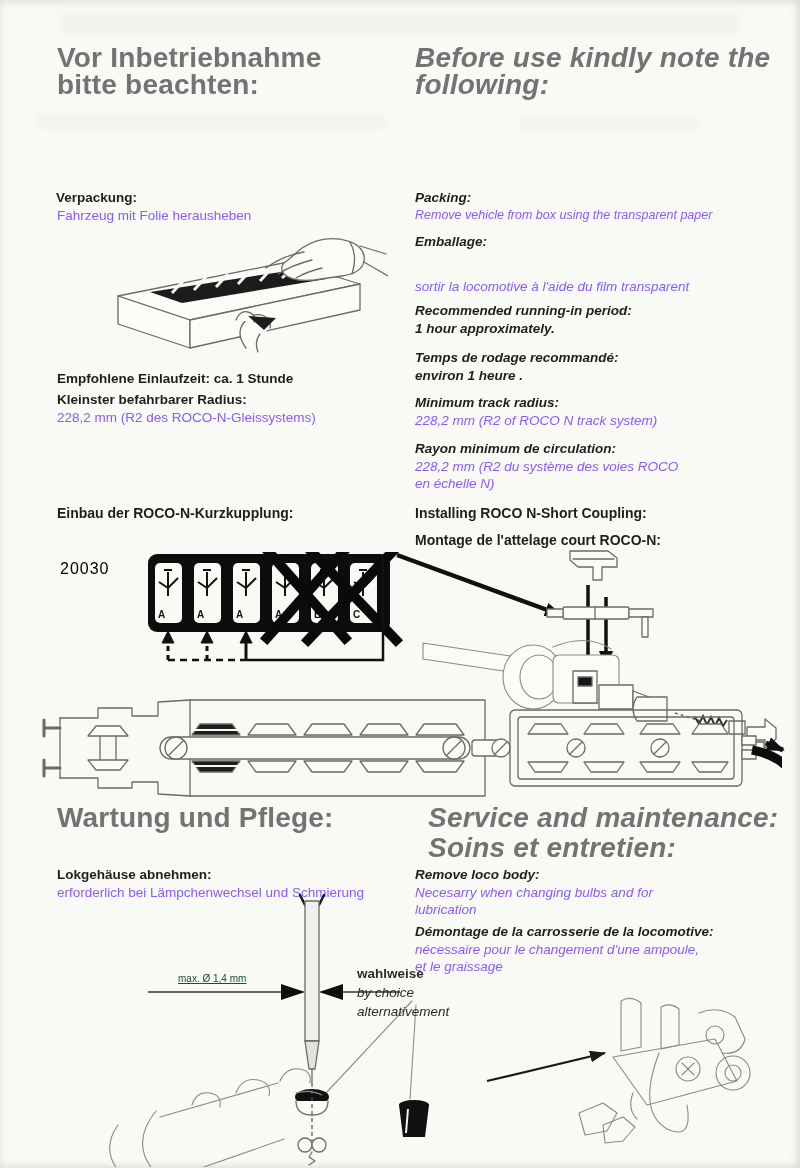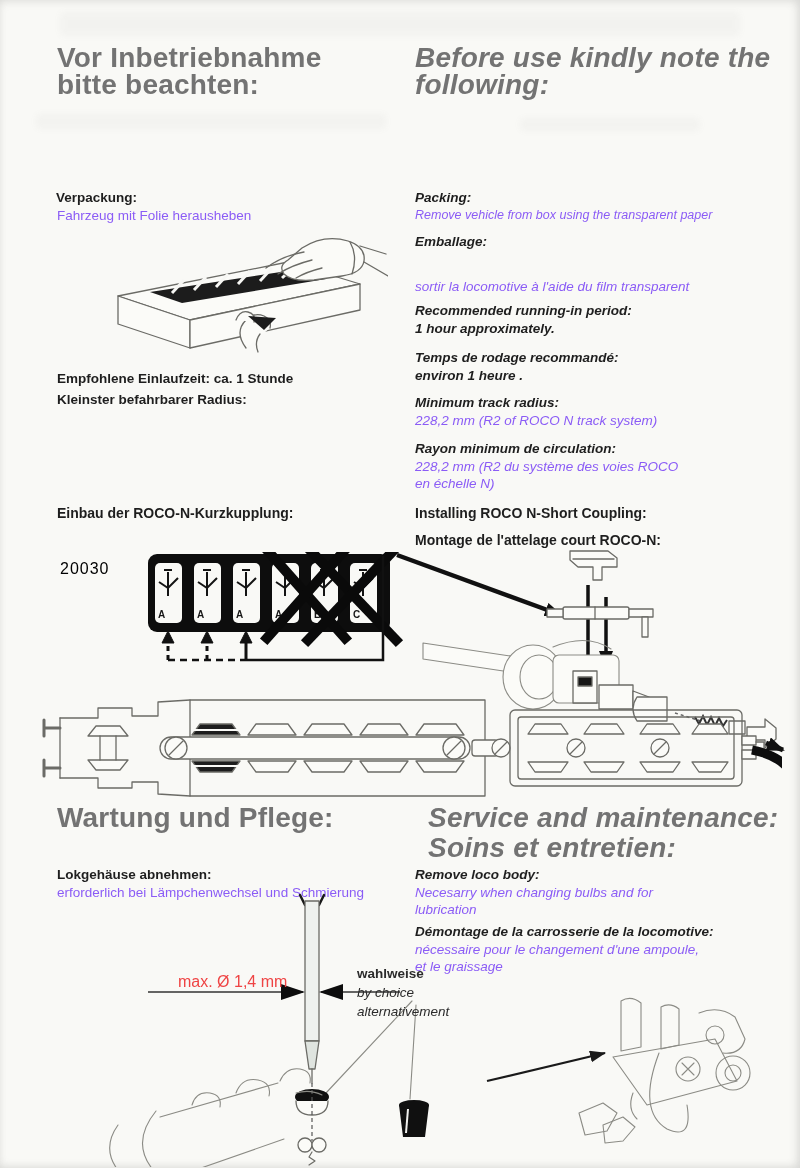--- a/index.html
+++ b/index.html
@@ -9,21 +9,21 @@
     font-family:"Liberation Sans", sans-serif; color:#2b2b2b;
     overflow:hidden;
     box-shadow: inset -4px 0 10px rgba(0,0,0,.07), inset 0 -3px 8px rgba(0,0,0,.05), inset 0 4px 10px rgba(0,0,0,.04);
   }
   .abs { position:absolute; }
   .cyan { color:#737373; font-weight:700; font-size:28px; line-height:27px; letter-spacing:.2px; }
   .ital { font-style:italic; }
   .title { font-weight:700; font-size:13.5px; line-height:17px; color:#1e1e1e; }
   .body  { font-size:13.5px; line-height:17px; color:#8b5cf6; }
   .pn    { font-size:16px; letter-spacing:1px; color:#000000; }
-  .small { font-size:16px; color:#ef4444; }
+  .small { font-size:10px; color:#14532d;text-decoration:underline; }
   .ghost { position:absolute; background:#90908c; opacity:.055; filter:blur(3px); border-radius:4px; pointer-events:none; }
   svg { display:block; }
   .ln  { stroke:#6b6b66; stroke-width:1.3; fill:none; stroke-linejoin:round; stroke-linecap:round; }
   .lnl { stroke:#8b8b85; stroke-width:1.1; fill:none; stroke-linejoin:round; stroke-linecap:round; }
   .fillpart { fill:#fbfbf8; }
 </style>
 </head>
 <body>
 
 <div class="page">
@@ -76,20 +76,21 @@
 
       <path class="ln fillpart" d="M148,130 q-12,-16 0,-28 q8,-8 18,-4 q8,4 6,12"></path>
       <path class="ln fillpart" d="M138,102 q4,-10 12,-8 q8,2 6,10"></path>
       <polygon points="150,98 178,100 166,112" fill="#1c1c1c"></polygon>
       <path class="ln" d="M160,134 q-4,-10 2,-18"></path>
     </svg>
   </div>
 
   <div class="abs title" style="left:57px; top:362px;margin-top:8px;">Empfohlene Einlaufzeit: ca. 1 Stunde</div>
   <div class="abs title" style="left:57px; top:391px;">Kleinster befahrbarer Radius:</div>
+  <div class="abs body" style="left:57px; top:409px;">228,2 mm (R2  des ROCO-N-Gleissystems)</div>
 
   <div class="abs title ital" style="left:415px; top:302px;">Recommended running-in period:</div>
   <div class="abs title ital" style="left:415px; top:320px;">1 hour  approximately.</div>
   <div class="abs title ital" style="left:415px; top:349px;">Temps de rodage recommandé:</div>
   <div class="abs title ital" style="left:415px; top:367px;">environ 1 heure .</div>
 
   <div class="abs title ital" style="left:415px; top:394px;">Minimum track radius:</div>
   <div class="abs body ital" style="left:415px; top:412px;">228,2 mm (R2 of ROCO N  track system)</div>
   <div class="abs title ital" style="left:415px; top:440px;">Rayon minimum de circulation:</div>
   <div class="abs body ital" style="left:415px; top:458px;">228,2 mm (R2  du  système des voies ROCO</div>

